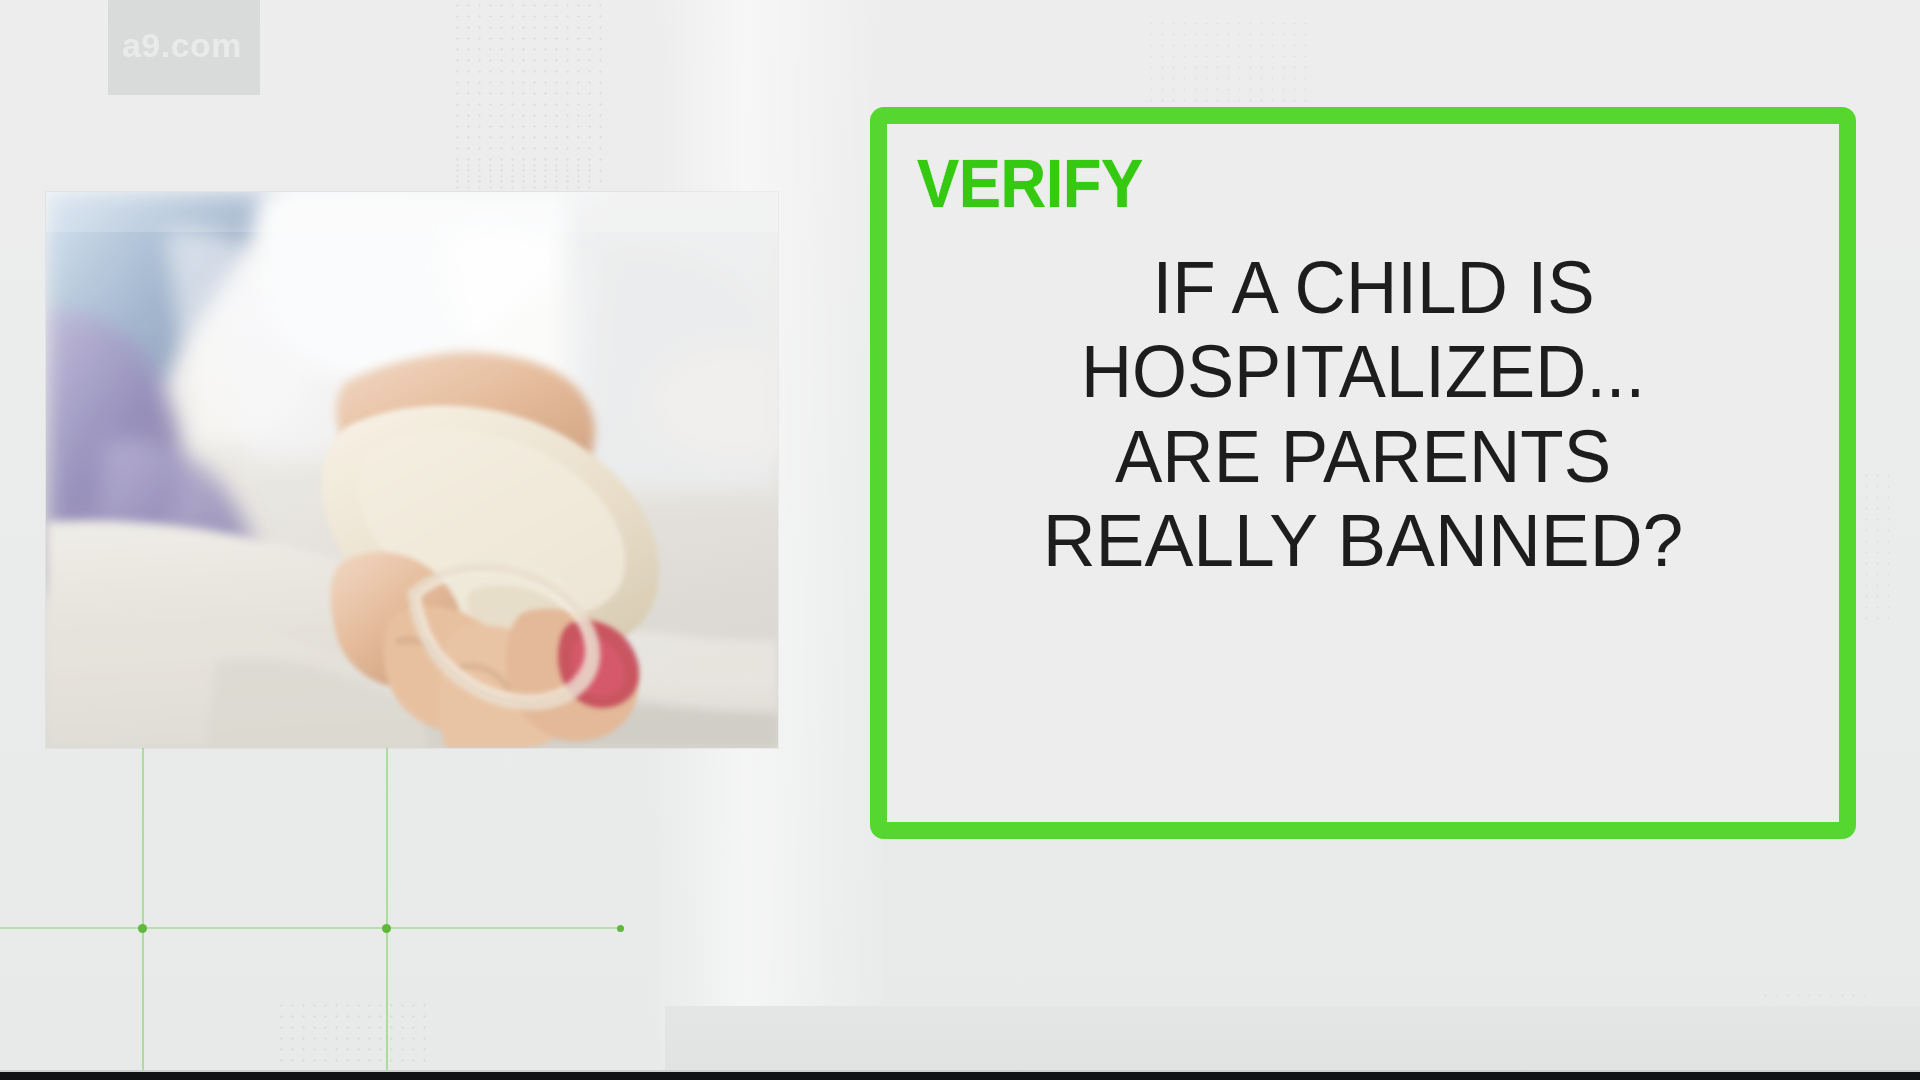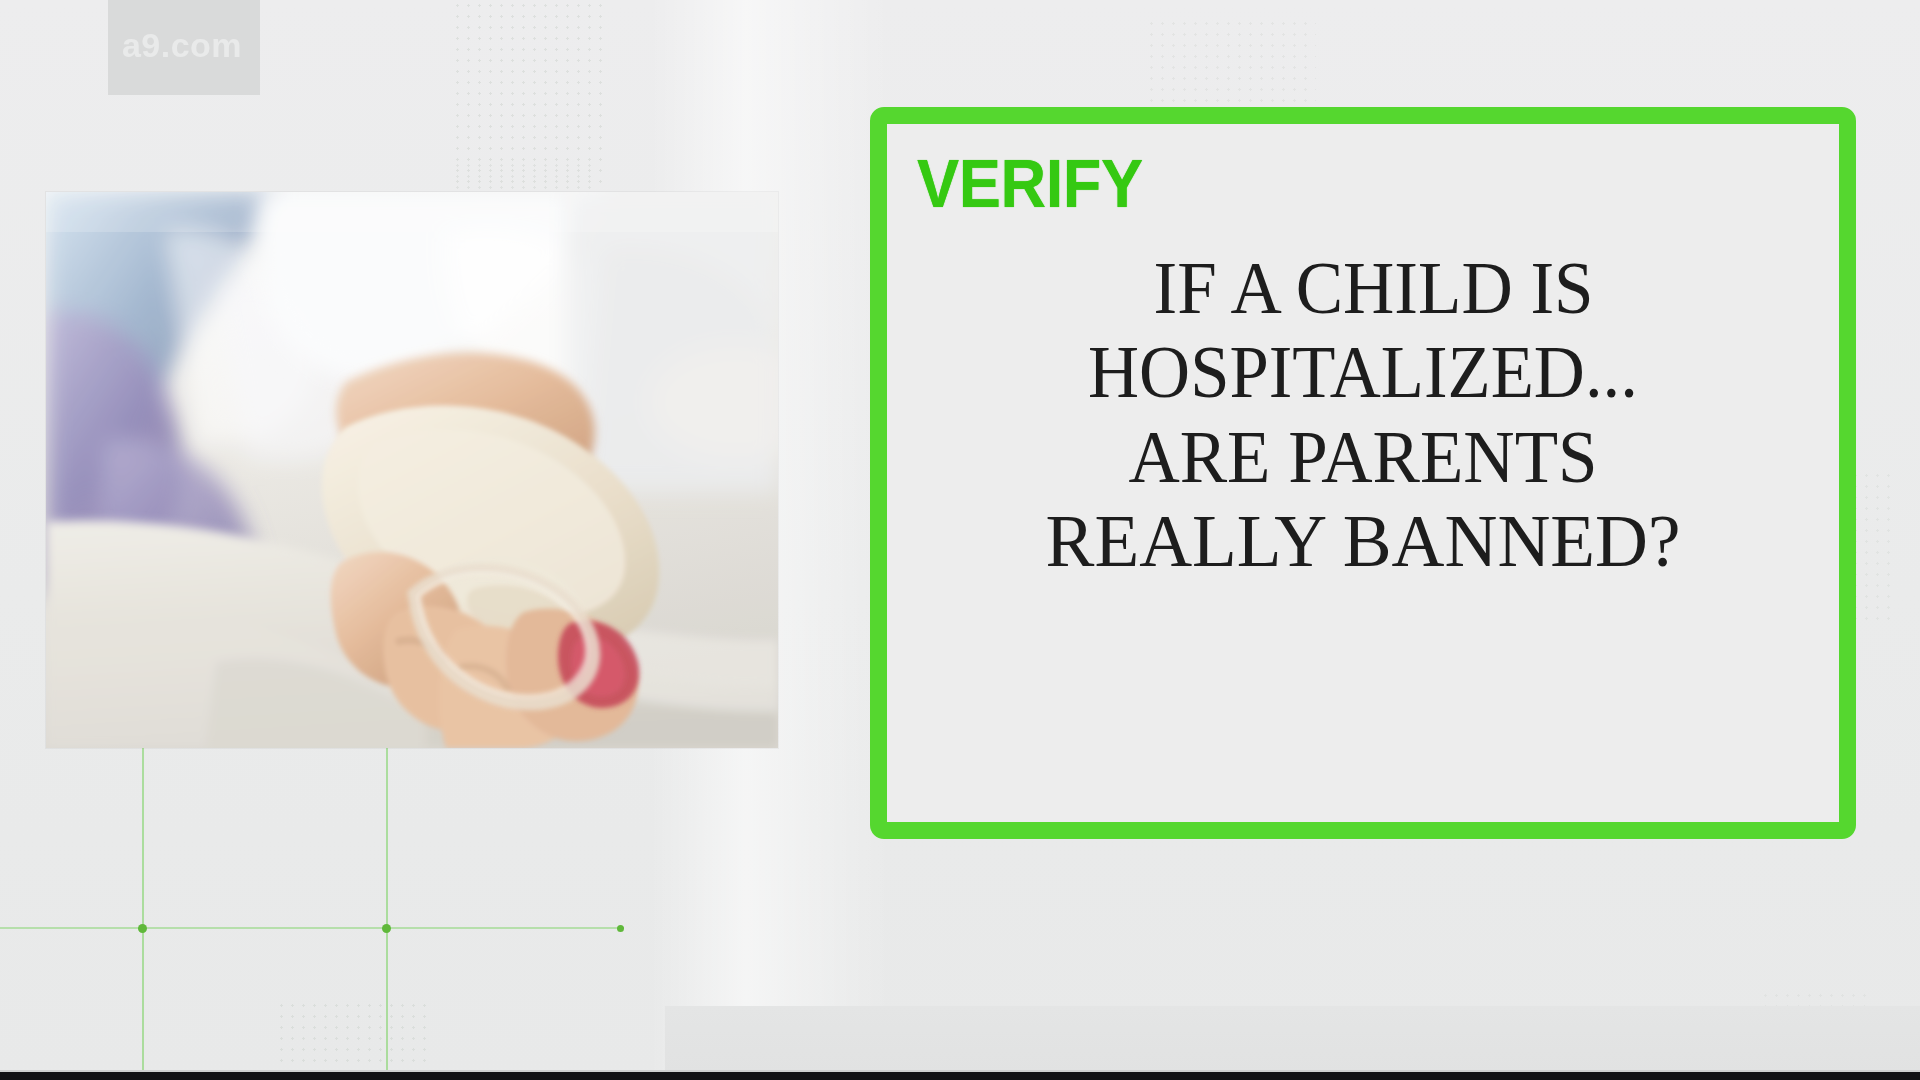--- a/index.html
+++ b/index.html
@@ -121,21 +121,21 @@
     line-height:.94;
     font-family:"Liberation Sans", sans-serif;
     transform:scaleX(.93);
     transform-origin:left center;
     text-shadow:0 0 1px rgba(53,201,18,.9);
   }
   .headline{
     margin-top:30px;
     text-align:center;
     color:#1d1d1d;
-    font-family:Liberation Serif, serif;
+    font-family:Liberation Sans, sans-serif;
     font-weight:400;
     font-size:74px;
     line-height:1.14;
     letter-spacing:0px;
   }
   .headline .hl{
     display:block;
     white-space:nowrap;
     transform:scaleX(.96);
   }

